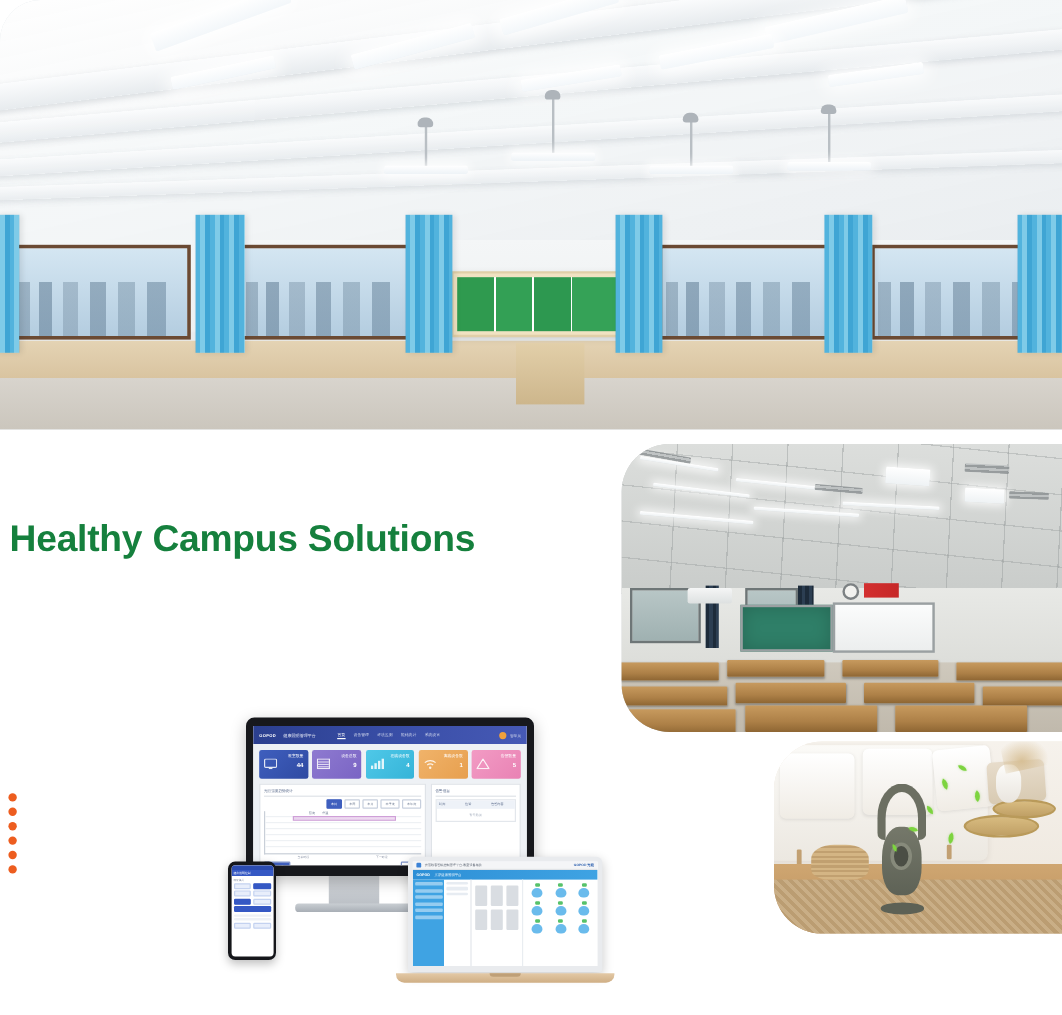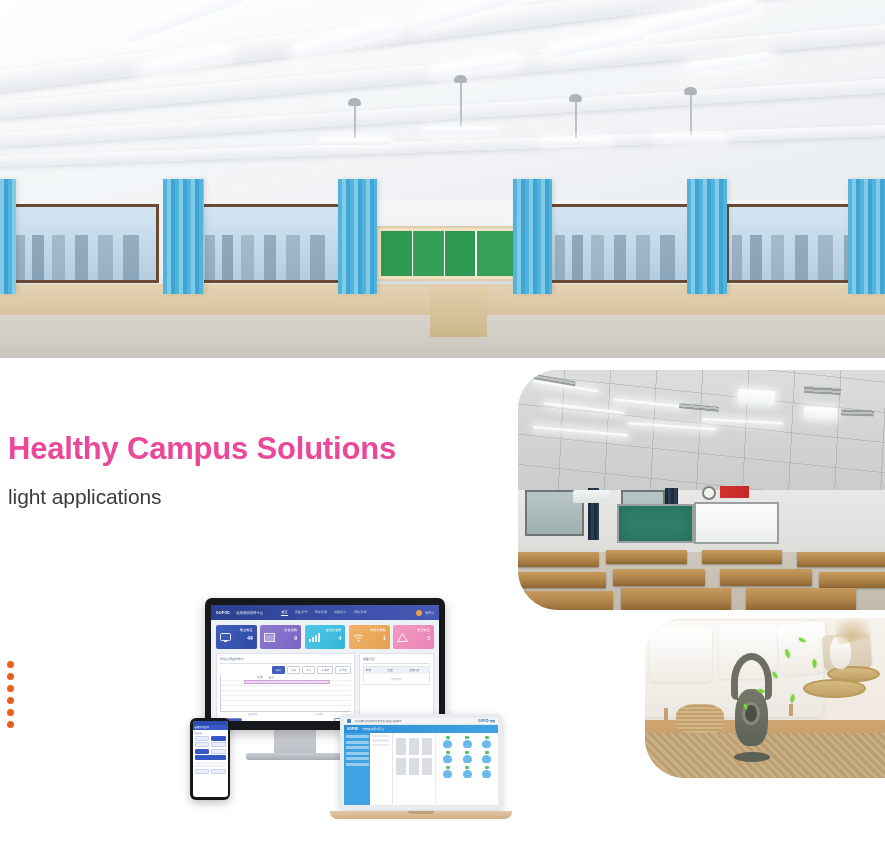--- a/index.html
+++ b/index.html
@@ -243,21 +243,21 @@
   }
   .pp-pampas {
     position:absolute; left:79%; top:-2%; width:16%; height:16%;
     background: radial-gradient(ellipse at 40% 70%, rgba(212,186,140,.85), transparent 70%);
     transform: rotate(-12deg);
   }
 
   
   .headline {
     position: absolute; left: 8px; top: 431px;
-    font-size: 31px; font-weight: bold; color: #ec4899;
+    font-size: 31px; font-weight: bold; color: #15803d;
     letter-spacing: -0.2px; white-space: nowrap;
   }
   .subhead {
     position: absolute; left: 8px; top: 483px;
     font-size: 21px; color: #3b3b3b; line-height: 27px; letter-spacing: -0.1px;
   }
   .dots { position: absolute; left: 7px; top: 661px; }
   .dot {
     width: 7px; height: 7px; border-radius: 50%;
     background: #ed5d1f; margin-bottom: 5px;
@@ -491,21 +491,20 @@
       <div class="desk" style="left:74%;top:92%;width:26%;height:7%;"></div>
       <div class="chair" style="left:11%;top:86%;width:9%;height:10%;"></div>
       <div class="chair" style="left:29%;top:86%;width:9%;height:10%;"></div>
       <div class="chair" style="left:60%;top:86%;width:9%;height:10%;"></div>
       <div class="chair" style="left:76%;top:86%;width:9%;height:10%;"></div>
     </div>
   </div>
 
   <div class="headline">Healthy Campus Solutions</div>
   <div class="subhead">
-    <div>light applications</div>
   </div>
 
   <div class="dots">
     <div class="dot"></div>
     <div class="dot"></div>
     <div class="dot"></div>
     <div class="dot"></div>
     <div class="dot"></div>
     <div class="dot"></div>
   </div>

